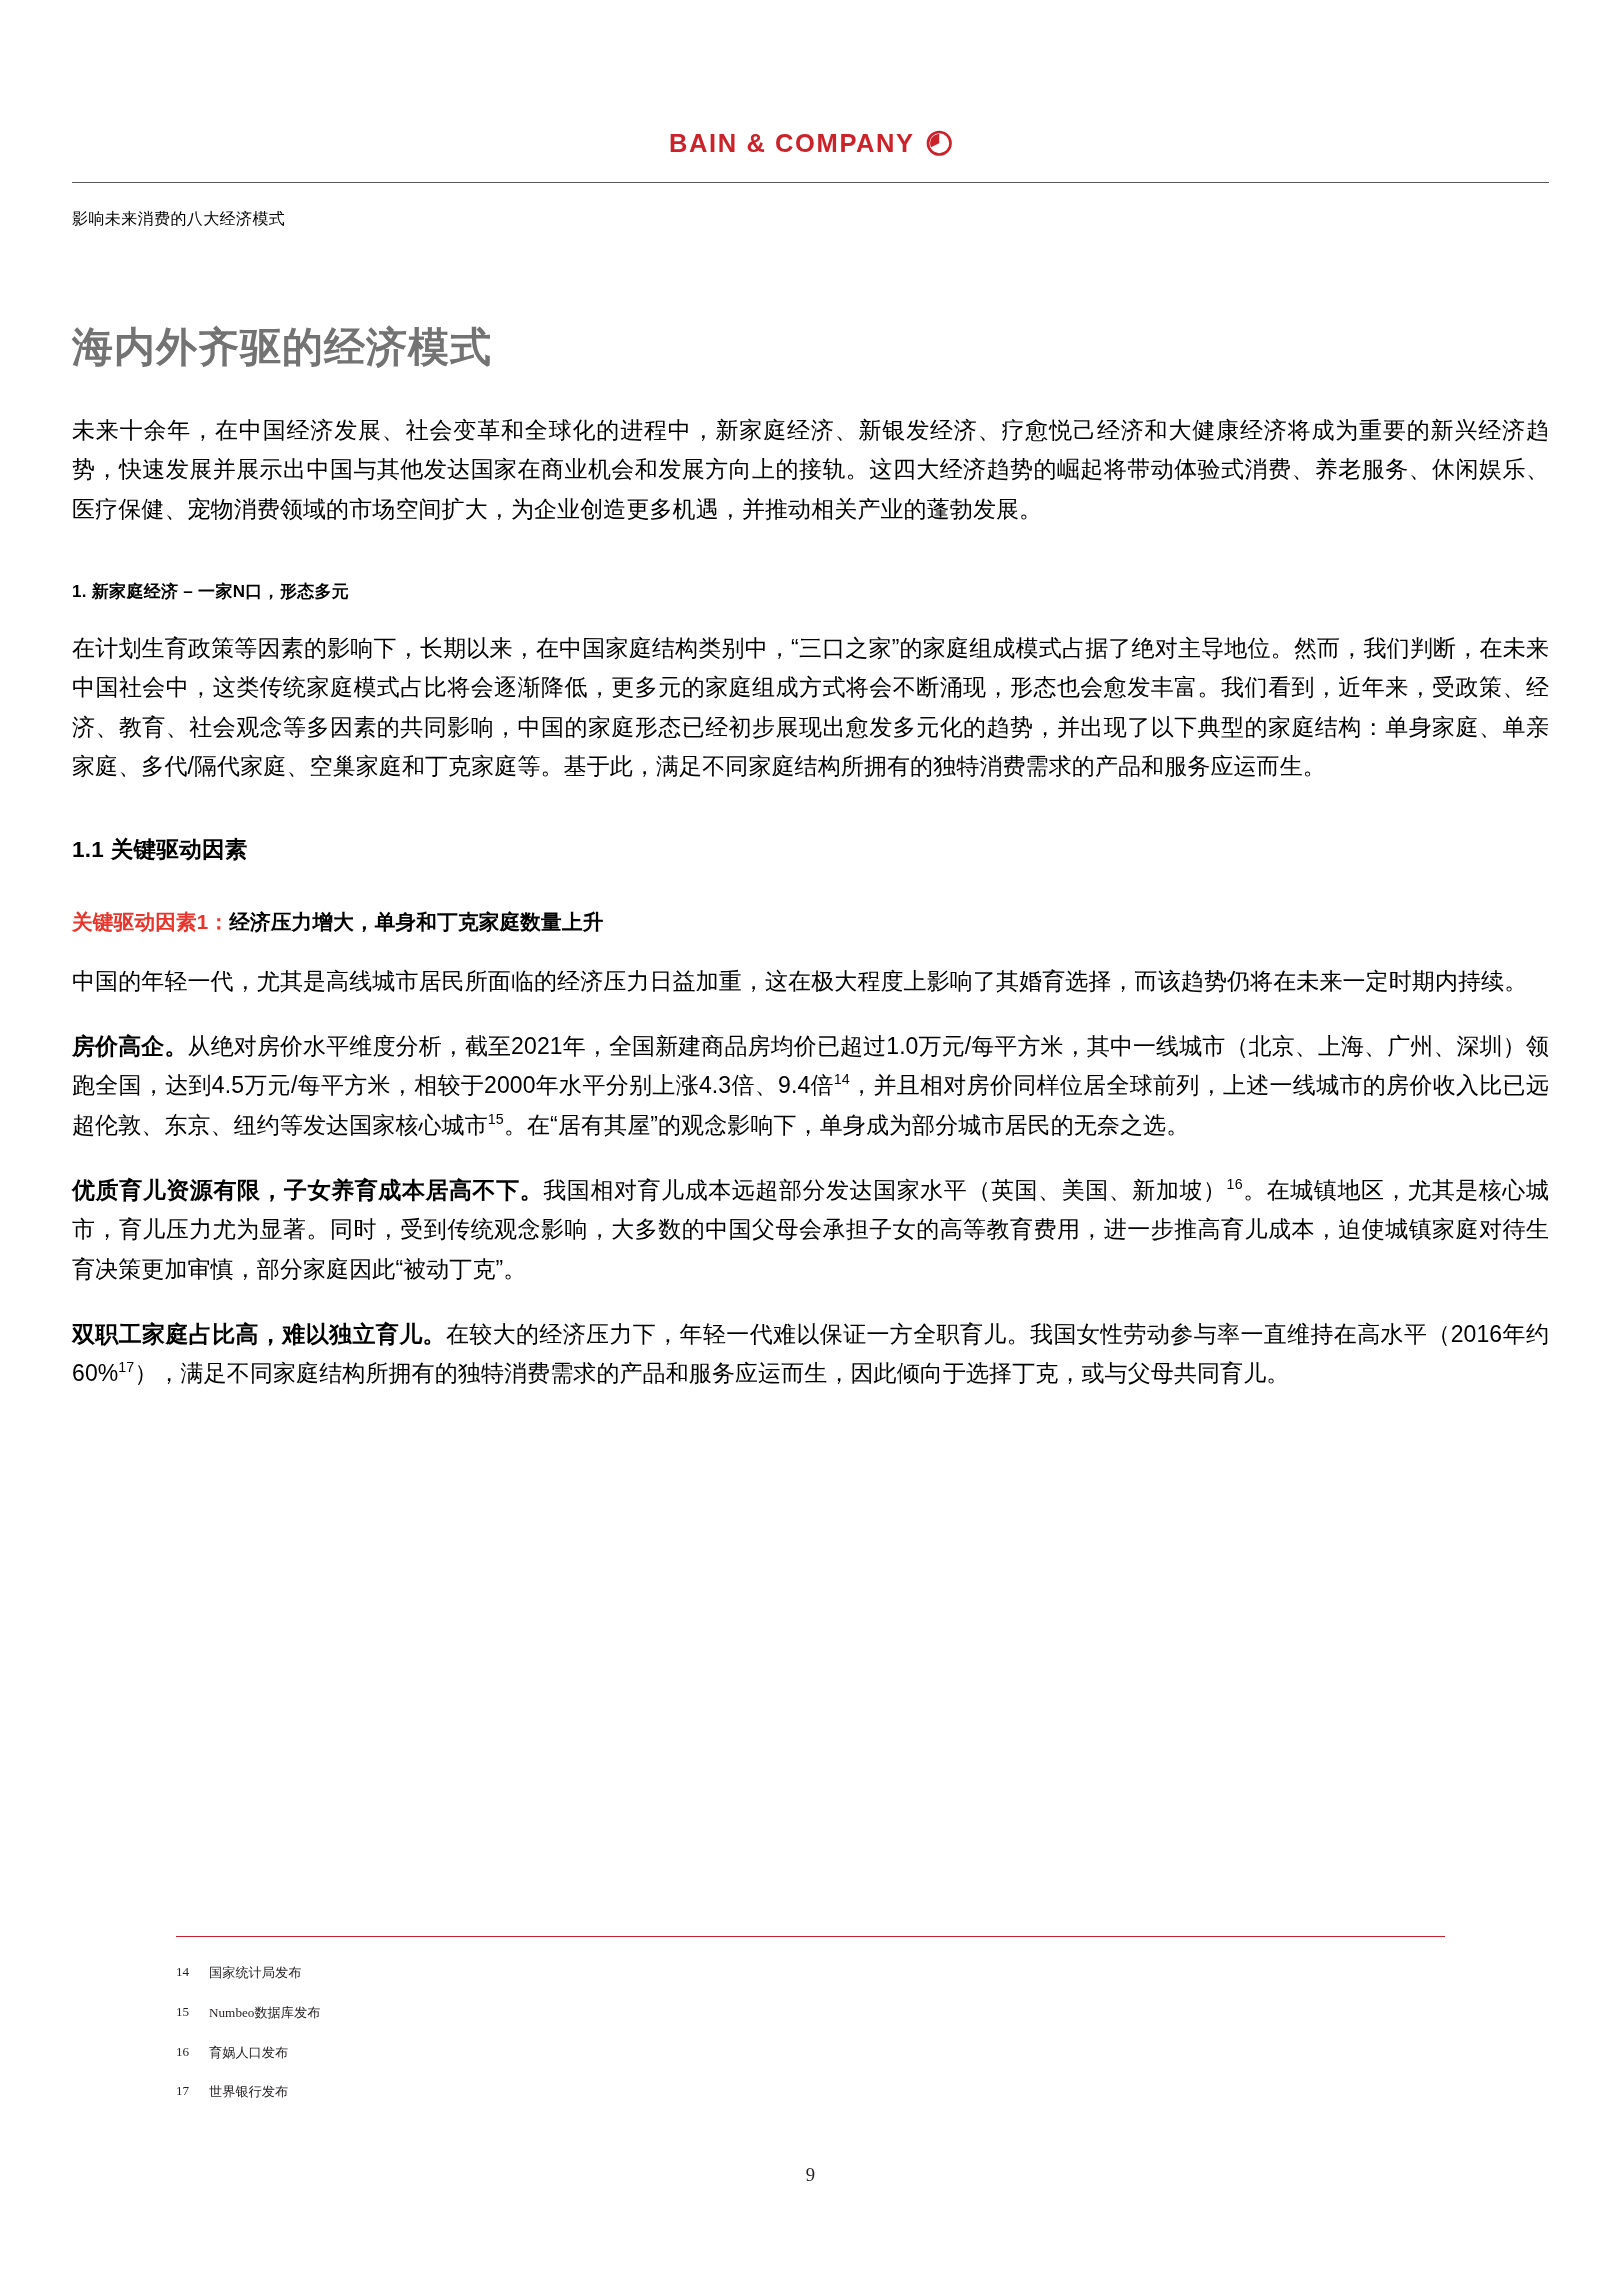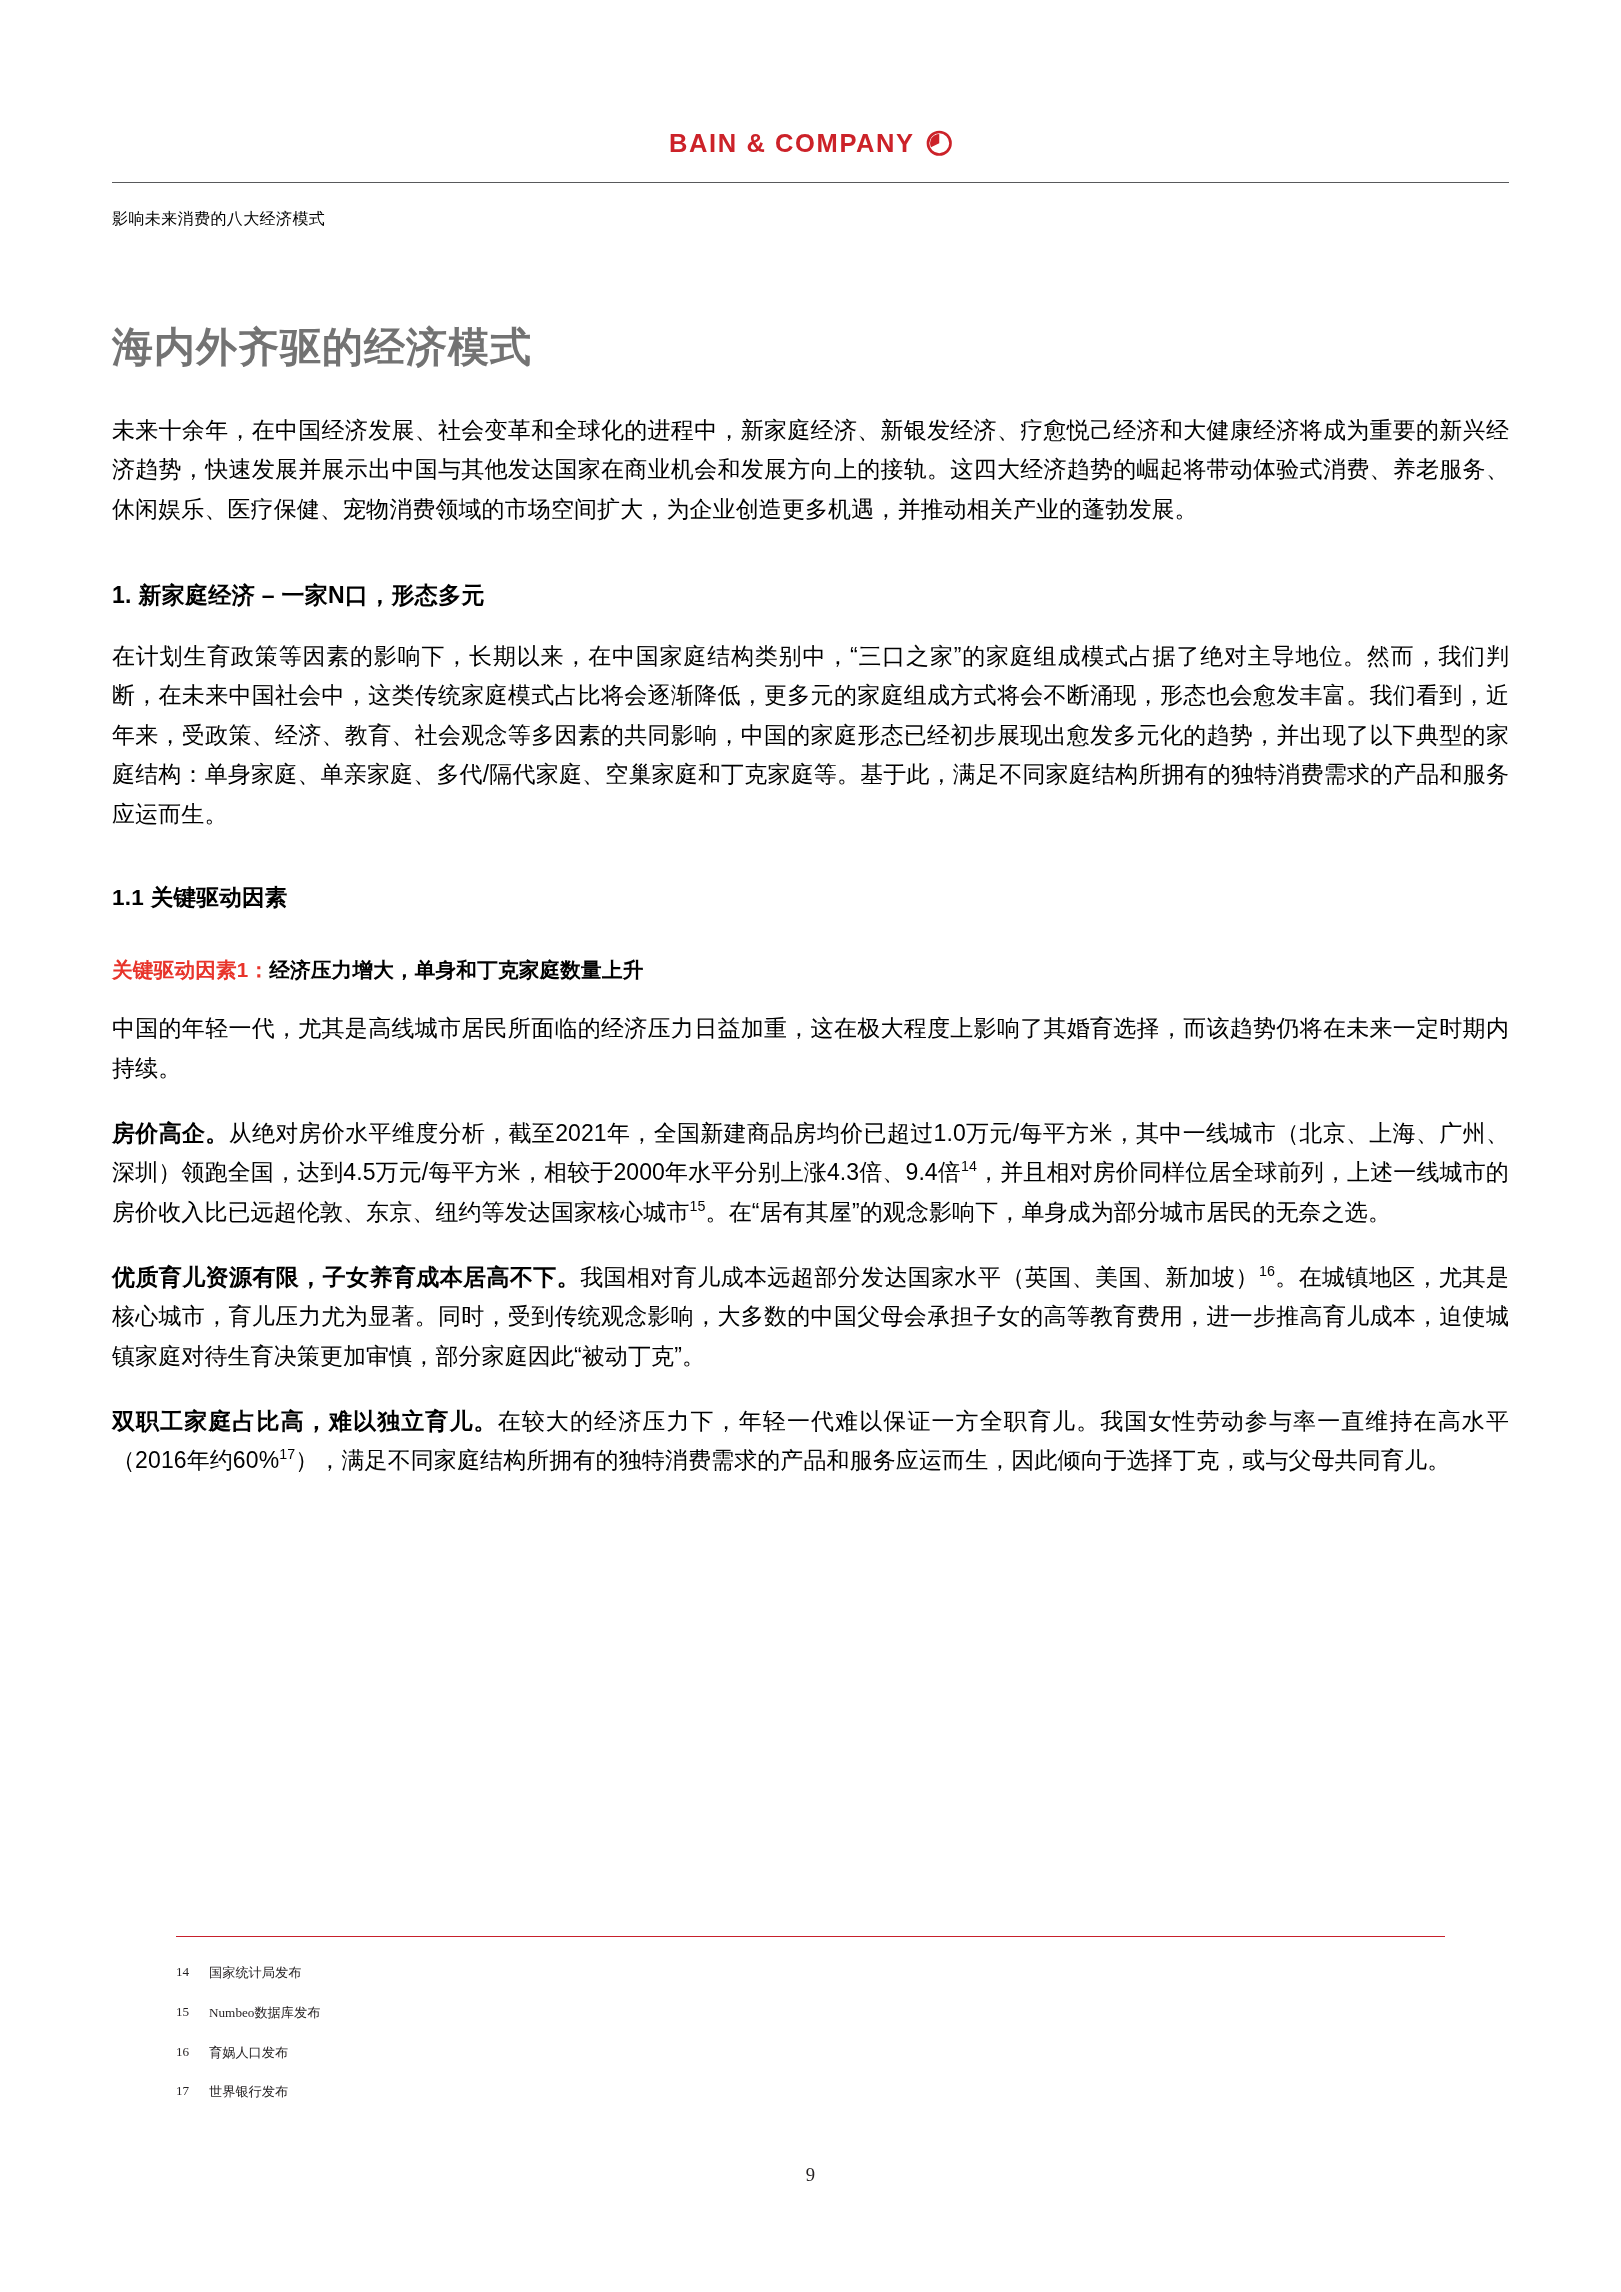--- a/index.html
+++ b/index.html
@@ -11,21 +11,21 @@
     font-family: "Liberation Sans", "DejaVu Sans", sans-serif;
     color: #000000;
   }
   .page {
     position: relative;
     width: 1621px;
     height: 2293px;
     margin: 0 auto;
     background: #ffffff;
     box-sizing: border-box;
-    padding: 0 112px;
+    padding: 0 72px;
   }
 
   
   .logo-row {
     display: flex;
     justify-content: center;
     align-items: center;
     padding-top: 130px;
   }
   .logo-wordmark {
@@ -68,21 +68,21 @@
     font-size: 23px;
     line-height: 1.72;
     text-align: justify;
     text-justify: inter-ideograph;
     margin-top: 39px;
     letter-spacing: 0.1px;
   }
   .body-text.tight { margin-top: 25.5px; }
 
   .h2 {
-    font-size: 23px;
+    font-size: 17px;
     font-weight: bold;
     margin-top: 51px;
     letter-spacing: 0.3px;
   }
   .h3 {
     font-size: 22.5px;
     font-weight: bold;
     margin-top: 47px;
     letter-spacing: 0.3px;
   }

